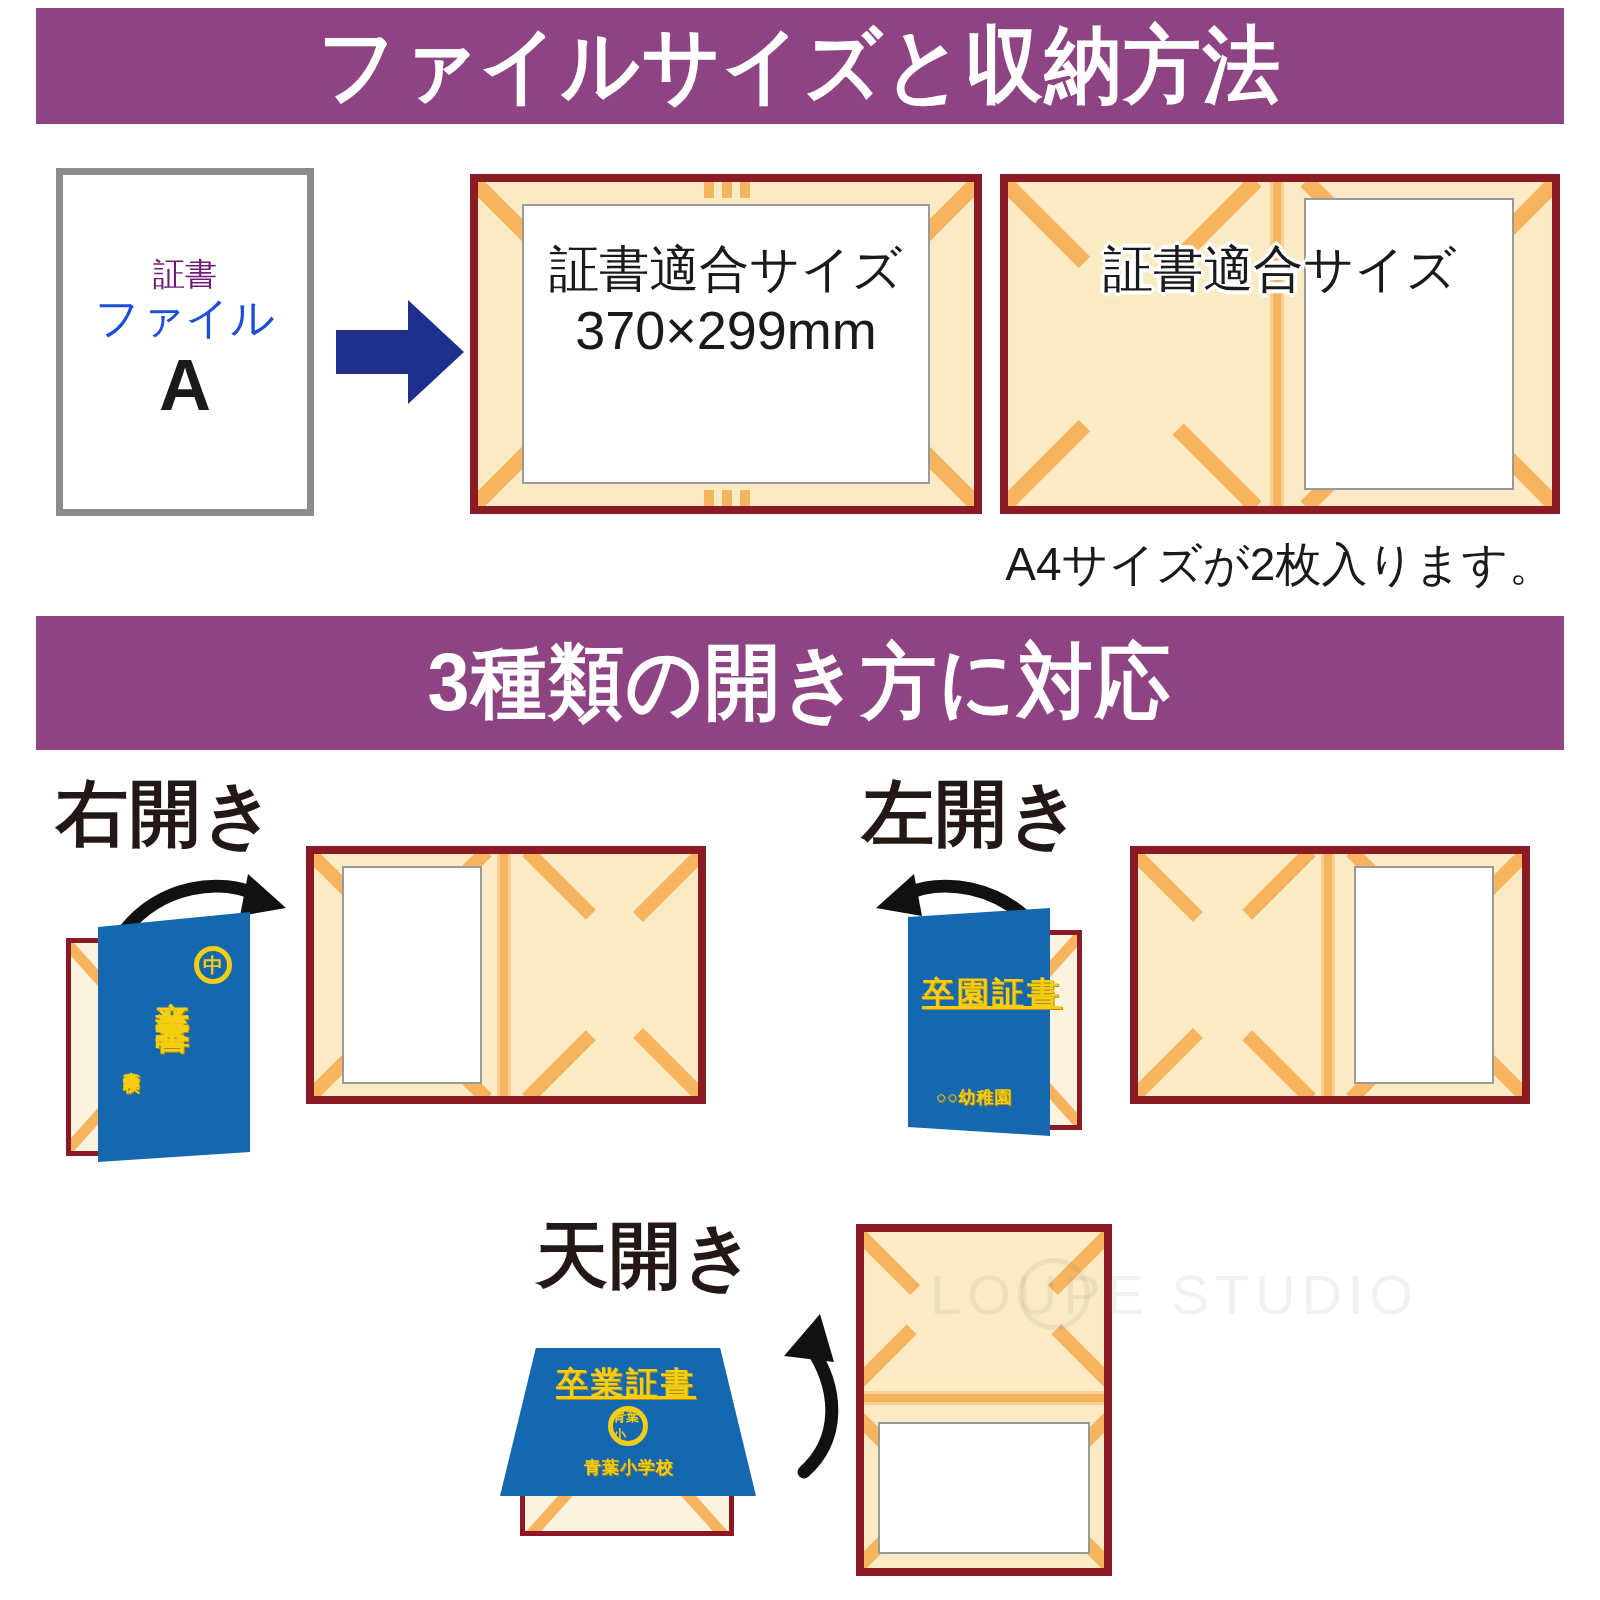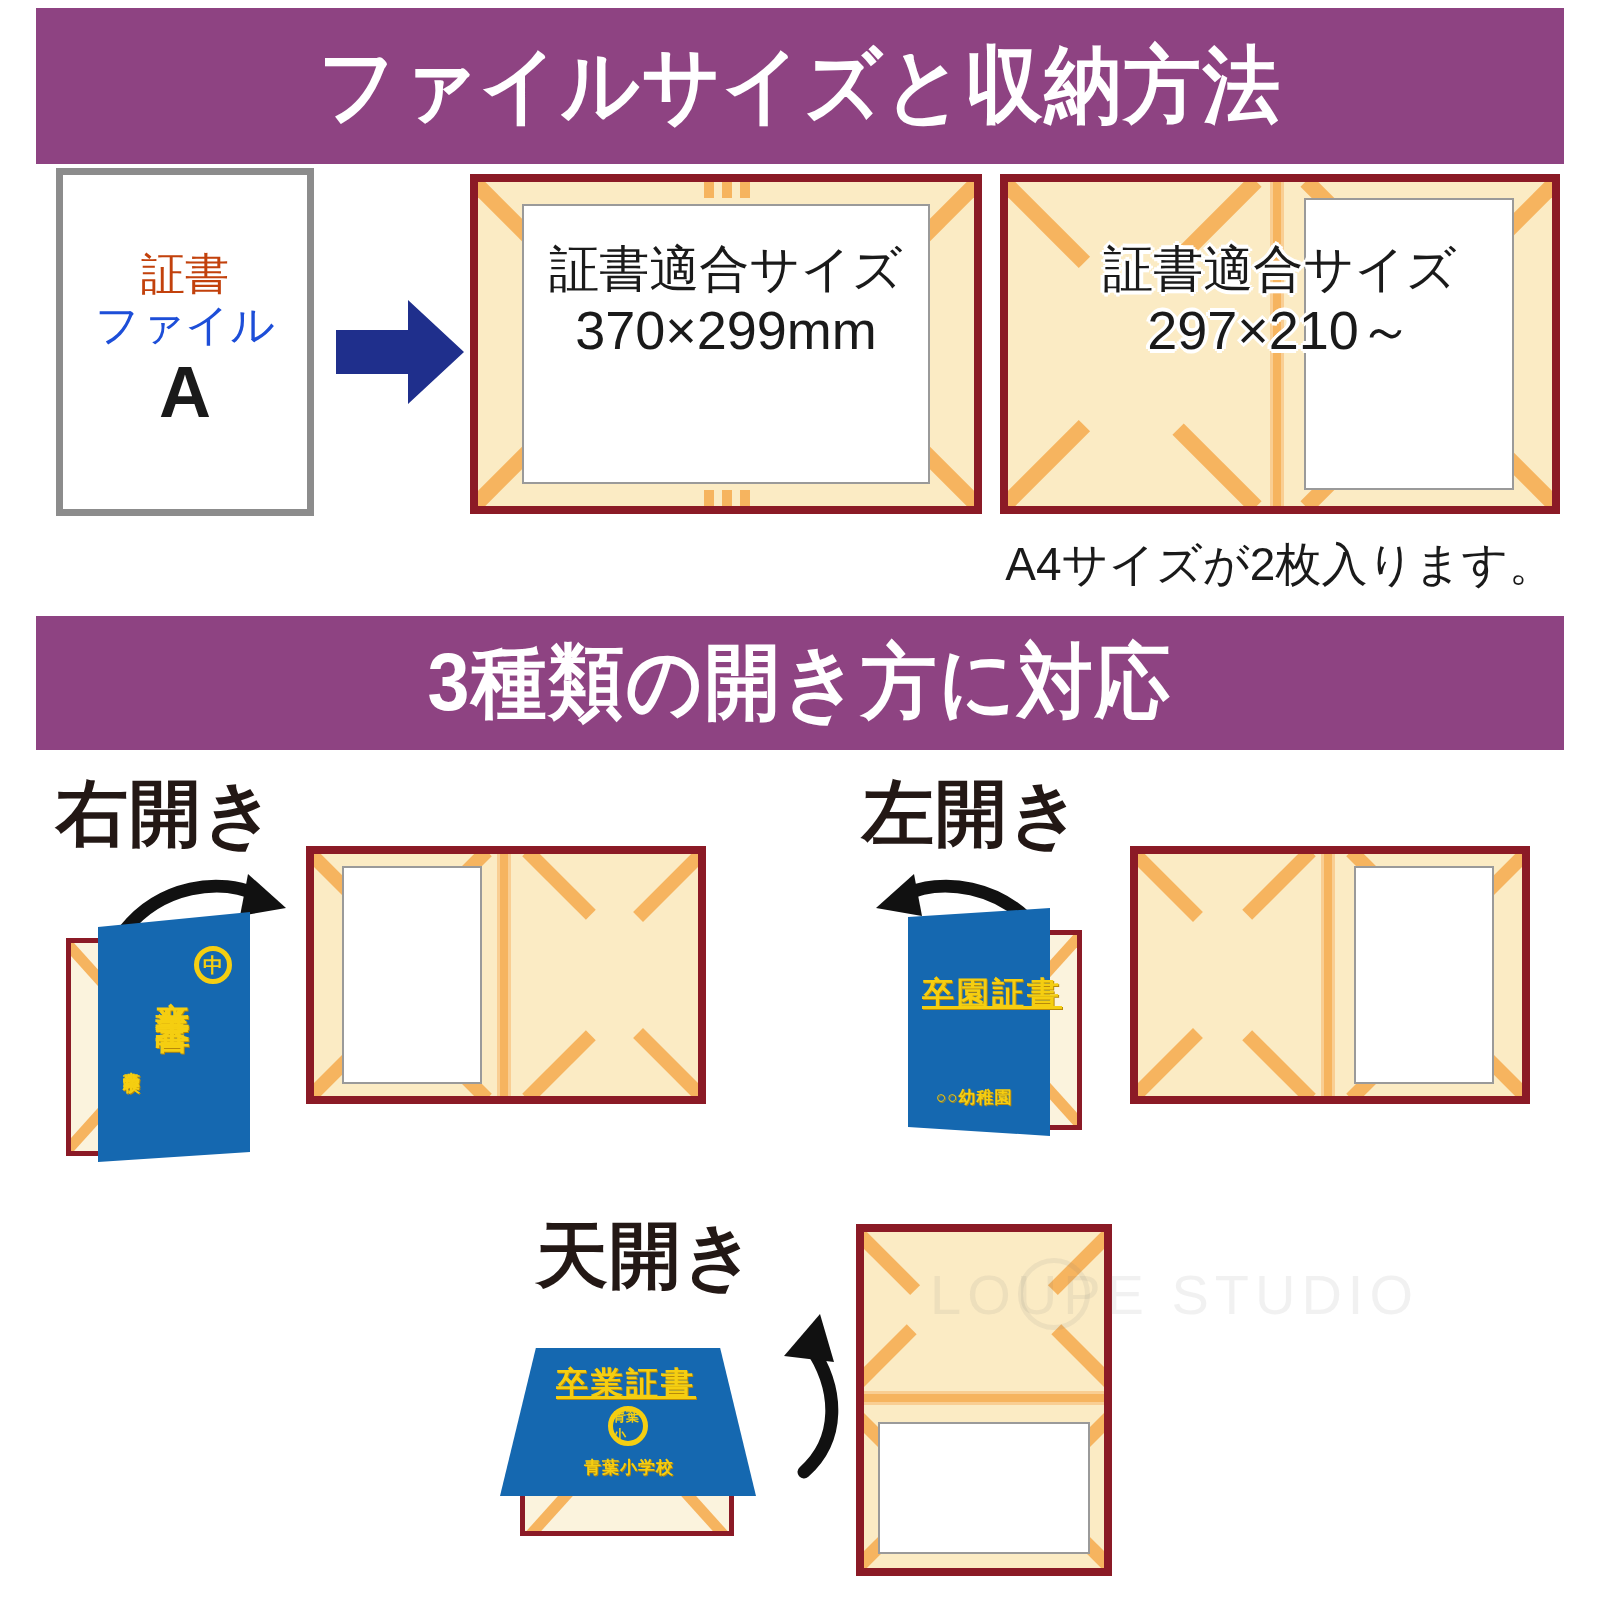--- a/index.html
+++ b/index.html
@@ -23,41 +23,41 @@
     align-items: center;
     justify-content: center;
   }
   .banner-text {
     color: #ffffff;
     font-weight: bold;
     letter-spacing: 2px;
     white-space: nowrap;
     transform: scaleX(0.92);
   }
-  #banner-1 { top: 8px; height: 156px; }
+  #banner-1 { top: 8px; height: 116px; }
   #banner-1 .banner-text { font-size: 84px; }
   #banner-2 { top: 616px; height: 134px; }
   #banner-2 .banner-text { font-size: 82px; }
 
   
   .file-box {
     position: absolute;
     left: 56px;
     top: 168px;
     width: 258px;
     height: 348px;
     border: 7px solid #8C8C8C;
     background: #ffffff;
     display: flex;
     flex-direction: column;
     align-items: center;
     justify-content: center;
     gap: 2px;
   }
-  .file-box-l1 { font-size: 44px; color: #c2410c; line-height: 1.1; }
+  .file-box-l1 { font-size: 32px; color: #701a75; line-height: 1.1; }
   .file-box-l2 { font-size: 44px; color: #1d4ed8; line-height: 1.1; }
   .file-box-l3 { font-size: 72px; color: #1a1a1a; font-weight: bold; line-height: 1.15; }
 
   .arrow-right {
     position: absolute;
     left: 336px;
     top: 300px;
     width: 128px;
     height: 104px;
   }
@@ -272,21 +272,20 @@
     <div class="strap" style="width:110px;height:16px;left:calc(50% - 118px);bottom:30px;transform:rotate(45deg);"></div>
     <div class="strap" style="width:110px;height:16px;left:calc(50% + 10px);bottom:30px;transform:rotate(-45deg);"></div>
 
     <div class="spine-v" style="left:50%; margin-left:-10px;"></div>
 
     <div class="cert-sheet" style="left:calc(50% + 24px); top:16px; right:38px; bottom:16px;"></div>
   </div>
 </div>
 <div class="panel-text outlined" style="left:1000px; top:240px; width:560px;">
   <span class="ln big">証書適合サイズ</span>
-  <span class="ln num">297×210～</span>
 </div>
 
 <div class="a4-note">A4サイズが2枚入ります。</div>
 
 <div class="banner" id="banner-2">
   <span class="banner-text">3種類の開き方に対応</span>
 </div>
 
 <div class="open-label" style="left:56px; top:766px;">右開き</div>
 

